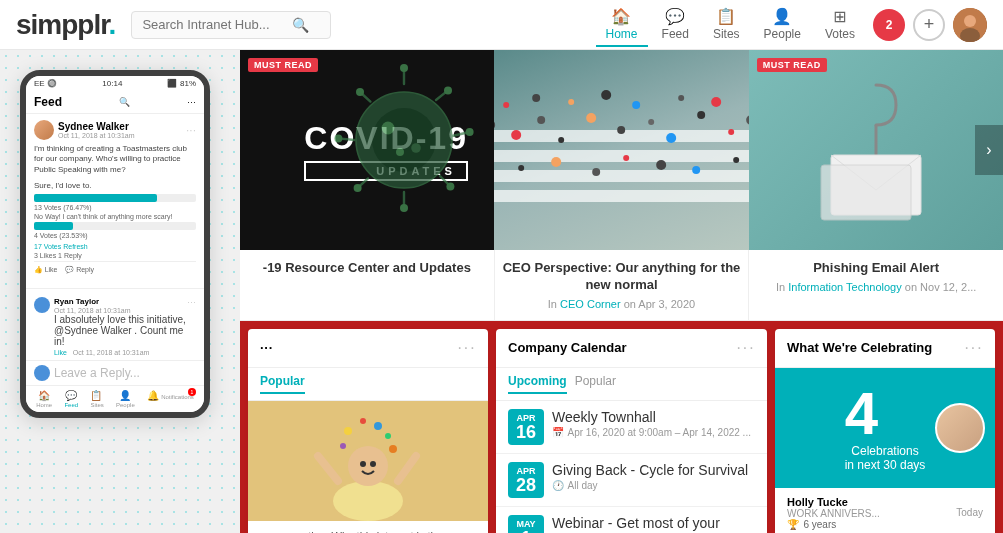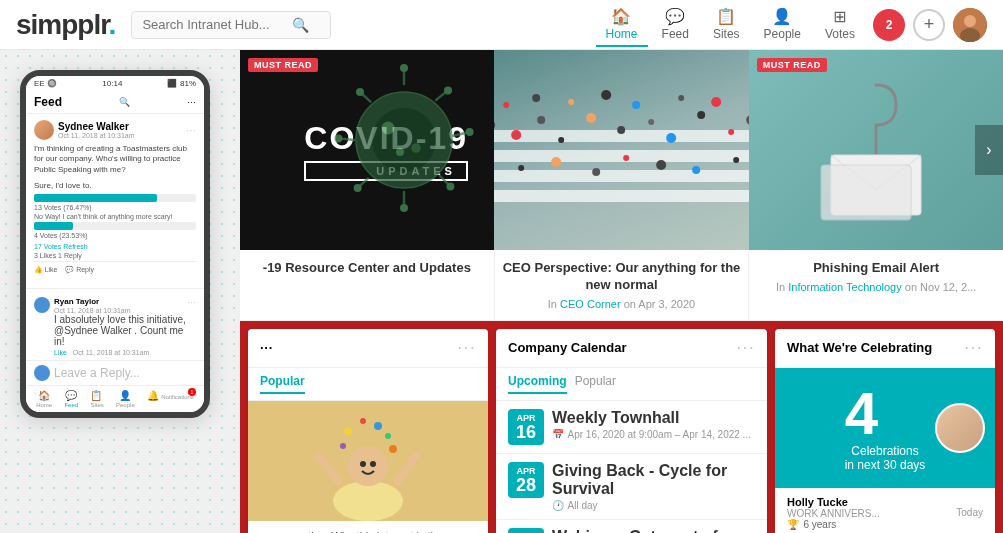--- a/index.html
+++ b/index.html
@@ -390,21 +390,21 @@
       color: #fff;
       border-radius: 4px;
       text-align: center;
       padding: 4px 8px;
       min-width: 36px;
       flex-shrink: 0;
     }
     .event-month { font-size: 9px; font-weight: 600; text-transform: uppercase; }
     .event-day { font-size: 18px; font-weight: 700; line-height: 1; }
     .event-details { flex: 1; }
-    .event-title { font-size: 16px; font-weight: 700; color: #333; margin-bottom: 2px; }
+    .event-title { font-size: 14px; font-weight: 400; color: #333; margin-bottom: 2px; }
     .event-meta { font-size: 10px; color: #999; display: flex; align-items: center; gap: 3px; }
 
     
     .celebrating-card {
       width: 220px;
       flex-shrink: 0;
     }
     .celebrating-header {
       padding: 10px 12px;
       border-bottom: 1px solid #eee;

